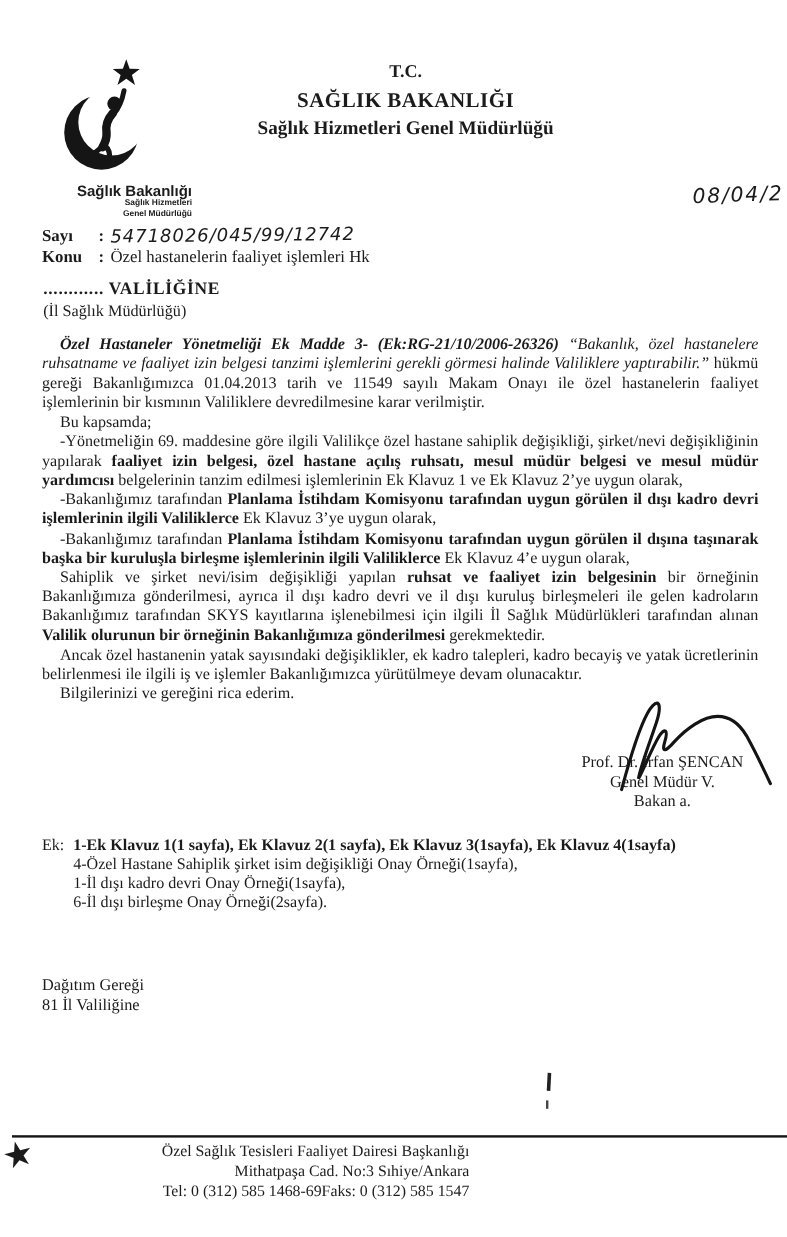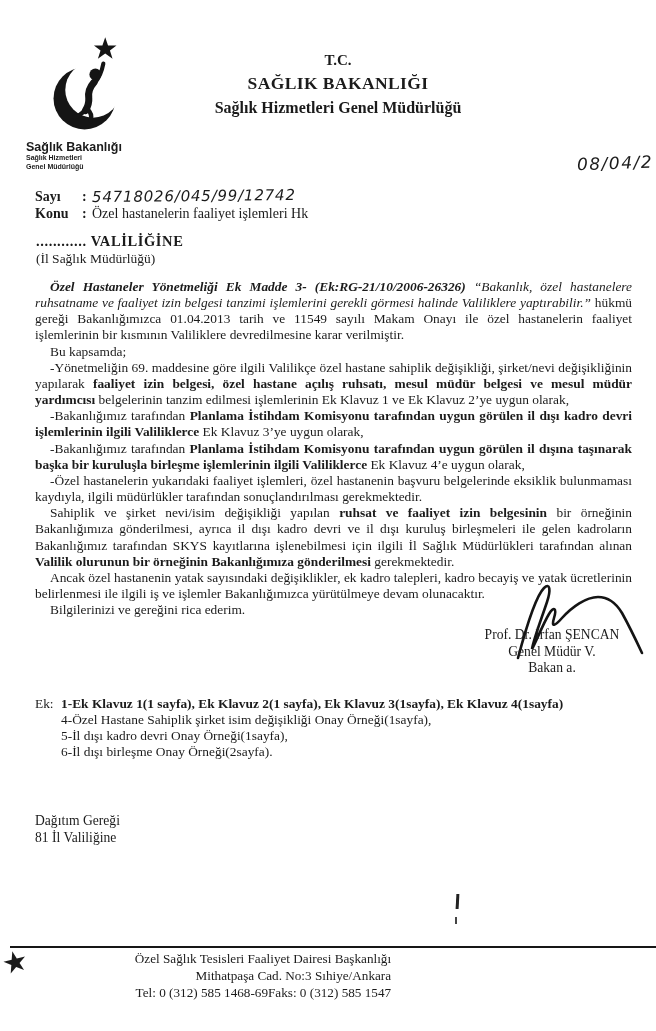--- a/index.html
+++ b/index.html
@@ -1,21 +1,21 @@
 <!DOCTYPE html>
 <html><head>
 <meta charset="utf-8">
 <style>
   html,body{margin:0;padding:0;}
   body{
     width:656px;height:1031px;position:relative;background:#ffffff;
     font-family:"Liberation Serif", serif;color:#1b1b1b;overflow:hidden;
   }
   
-  .logo-wrap{position:absolute;left:26px;top:36px;width:134px;text-align:left;}
+  .logo-wrap{position:absolute;left:26px;top:48px;width:134px;text-align:right;}
   .logo-svg{display:block;margin:0 auto;width:94px;height:106px;}
   .logo-cap-main{font-family:"Liberation Sans",sans-serif;font-weight:bold;font-size:12.5px;margin-top:-2px;}
   .logo-cap-sub{font-family:"Liberation Sans",sans-serif;font-weight:bold;font-size:7px;line-height:8.5px;}
   .hdr-center{position:absolute;top:52px;left:100px;width:476px;text-align:center;font-weight:bold;}
   .hdr-tc{font-size:15px;}
   .hdr-ministry{font-size:17.5px;margin-top:4px;letter-spacing:0.4px;}
   .hdr-dir{font-size:16px;margin-top:5px;}
   
   .hand{font-family:"DejaVu Sans",sans-serif;font-style:italic;}
   .date-hand{position:absolute;top:153px;left:577px;font-size:17px;letter-spacing:1.5px;
@@ -105,42 +105,41 @@
   <div class="recipient-to">............ VALİLİĞİNE</div>
   <div class="recipient-sub">(İl Sağlık Müdürlüğü)</div>
 </div>
 
 <div class="body-text">
   <p class="para"><span class="bi">Özel Hastaneler Yönetmeliği Ek Madde 3- (Ek:RG-21/10/2006-26326) </span><span class="i">“Bakanlık, özel hastanelere ruhsatname ve faaliyet izin belgesi tanzimi işlemlerini  gerekli görmesi halinde Valiliklere yaptırabilir.”</span><span> hükmü gereği Bakanlığımızca 01.04.2013 tarih ve 11549 sayılı Makam Onayı ile özel hastanelerin  faaliyet  işlemlerinin bir kısmının Valiliklere devredilmesine karar verilmiştir.</span></p>
   <p class="para">Bu kapsamda;</p>
   <p class="para"><span>-Yönetmeliğin 69. maddesine göre ilgili Valilikçe özel hastane sahiplik değişikliği, şirket/nevi değişikliğinin yapılarak </span><span class="b">faaliyet izin belgesi, özel hastane açılış ruhsatı, mesul müdür belgesi ve mesul müdür yardımcısı</span><span> belgelerinin tanzim edilmesi işlemlerinin Ek Klavuz 1 ve Ek Klavuz 2’ye uygun olarak,</span></p>
   <p class="para"><span>-Bakanlığımız tarafından </span><span class="b">Planlama İstihdam Komisyonu tarafından uygun görülen il dışı kadro devri işlemlerinin ilgili Valiliklerce</span><span> Ek Klavuz 3’ye uygun olarak,</span></p>
   <p class="para"><span>-Bakanlığımız tarafından </span><span class="b">Planlama İstihdam Komisyonu tarafından uygun görülen il dışına taşınarak başka bir kuruluşla birleşme işlemlerinin ilgili Valiliklerce</span><span> Ek Klavuz 4’e uygun olarak,</span></p>
-  <p class="para">-Özel hastanelerin yukarıdaki faaliyet işlemleri, özel hastanenin başvuru belgelerinde eksiklik bulunmaması kaydıyla, ilgili müdürlükler tarafından sonuçlandırılması gerekmektedir.</p>
   <p class="para"><span>Sahiplik ve şirket nevi/isim değişikliği yapılan </span><span class="b">ruhsat ve faaliyet izin belgesinin</span><span> bir örneğinin Bakanlığımıza gönderilmesi, ayrıca il dışı kadro devri ve il dışı kuruluş birleşmeleri ile gelen kadroların Bakanlığımız tarafından SKYS kayıtlarına işlenebilmesi için ilgili İl Sağlık Müdürlükleri tarafından alınan </span><span class="b">Valilik olurunun bir örneğinin Bakanlığımıza gönderilmesi</span><span> gerekmektedir.</span></p>
   <p class="para">Ancak özel hastanenin yatak sayısındaki değişiklikler, ek kadro talepleri, kadro becayiş ve yatak ücretlerinin belirlenmesi ile ilgili iş ve işlemler Bakanlığımızca yürütülmeye devam olunacaktır.</p>
   <p class="para">Bilgilerinizi ve gereğini rica ederim.</p>
 </div>
 
 <svg class="sig-svg" width="140" height="88" viewBox="0 0 140 88" aria-hidden="true">
   <path d="M8,80 C16,50 26,18 34,10 C40,4 41,12 37,24 C31,42 24,60 22,71 C26,64 33,46 39,36 C44,28 47,30 44,40 C41,50 45,48 52,40 C62,29 76,19 88,19 C98,19 106,25 112,35 C117,44 125,60 132,75" stroke="#141414" stroke-width="2.6" fill="none" stroke-linecap="round"></path>
 </svg>
 <div class="signoff">
   <div>Prof. Dr. İrfan ŞENCAN</div>
   <div>Genel Müdür V.</div>
   <div>Bakan a.</div>
 </div>
 
 <div class="attachments">
   <div class="att-first">
     <span class="att-label">Ek:</span>
     <span class="att-item0">1-Ek Klavuz 1(1 sayfa), Ek Klavuz 2(1 sayfa), Ek Klavuz 3(1sayfa), Ek Klavuz 4(1sayfa)</span>
   </div>
   <div class="att-item">4-Özel Hastane Sahiplik şirket isim değişikliği Onay Örneği(1sayfa),</div>
-  <div class="att-item">5-İl dışı kadro devri Onay Örneği(1sayfa),</div>
+  <div class="att-item">1-İl dışı kadro devri Onay Örneği(1sayfa),</div>
   <div class="att-item">6-İl dışı birleşme Onay Örneği(2sayfa).</div>
 </div>
 
 <div class="distribution">
   <div>Dağıtım Gereği</div>
   <div>81 İl Valiliğine</div>
 </div>
 
 <div class="artifact1"></div>
 <div class="artifact2"></div>

